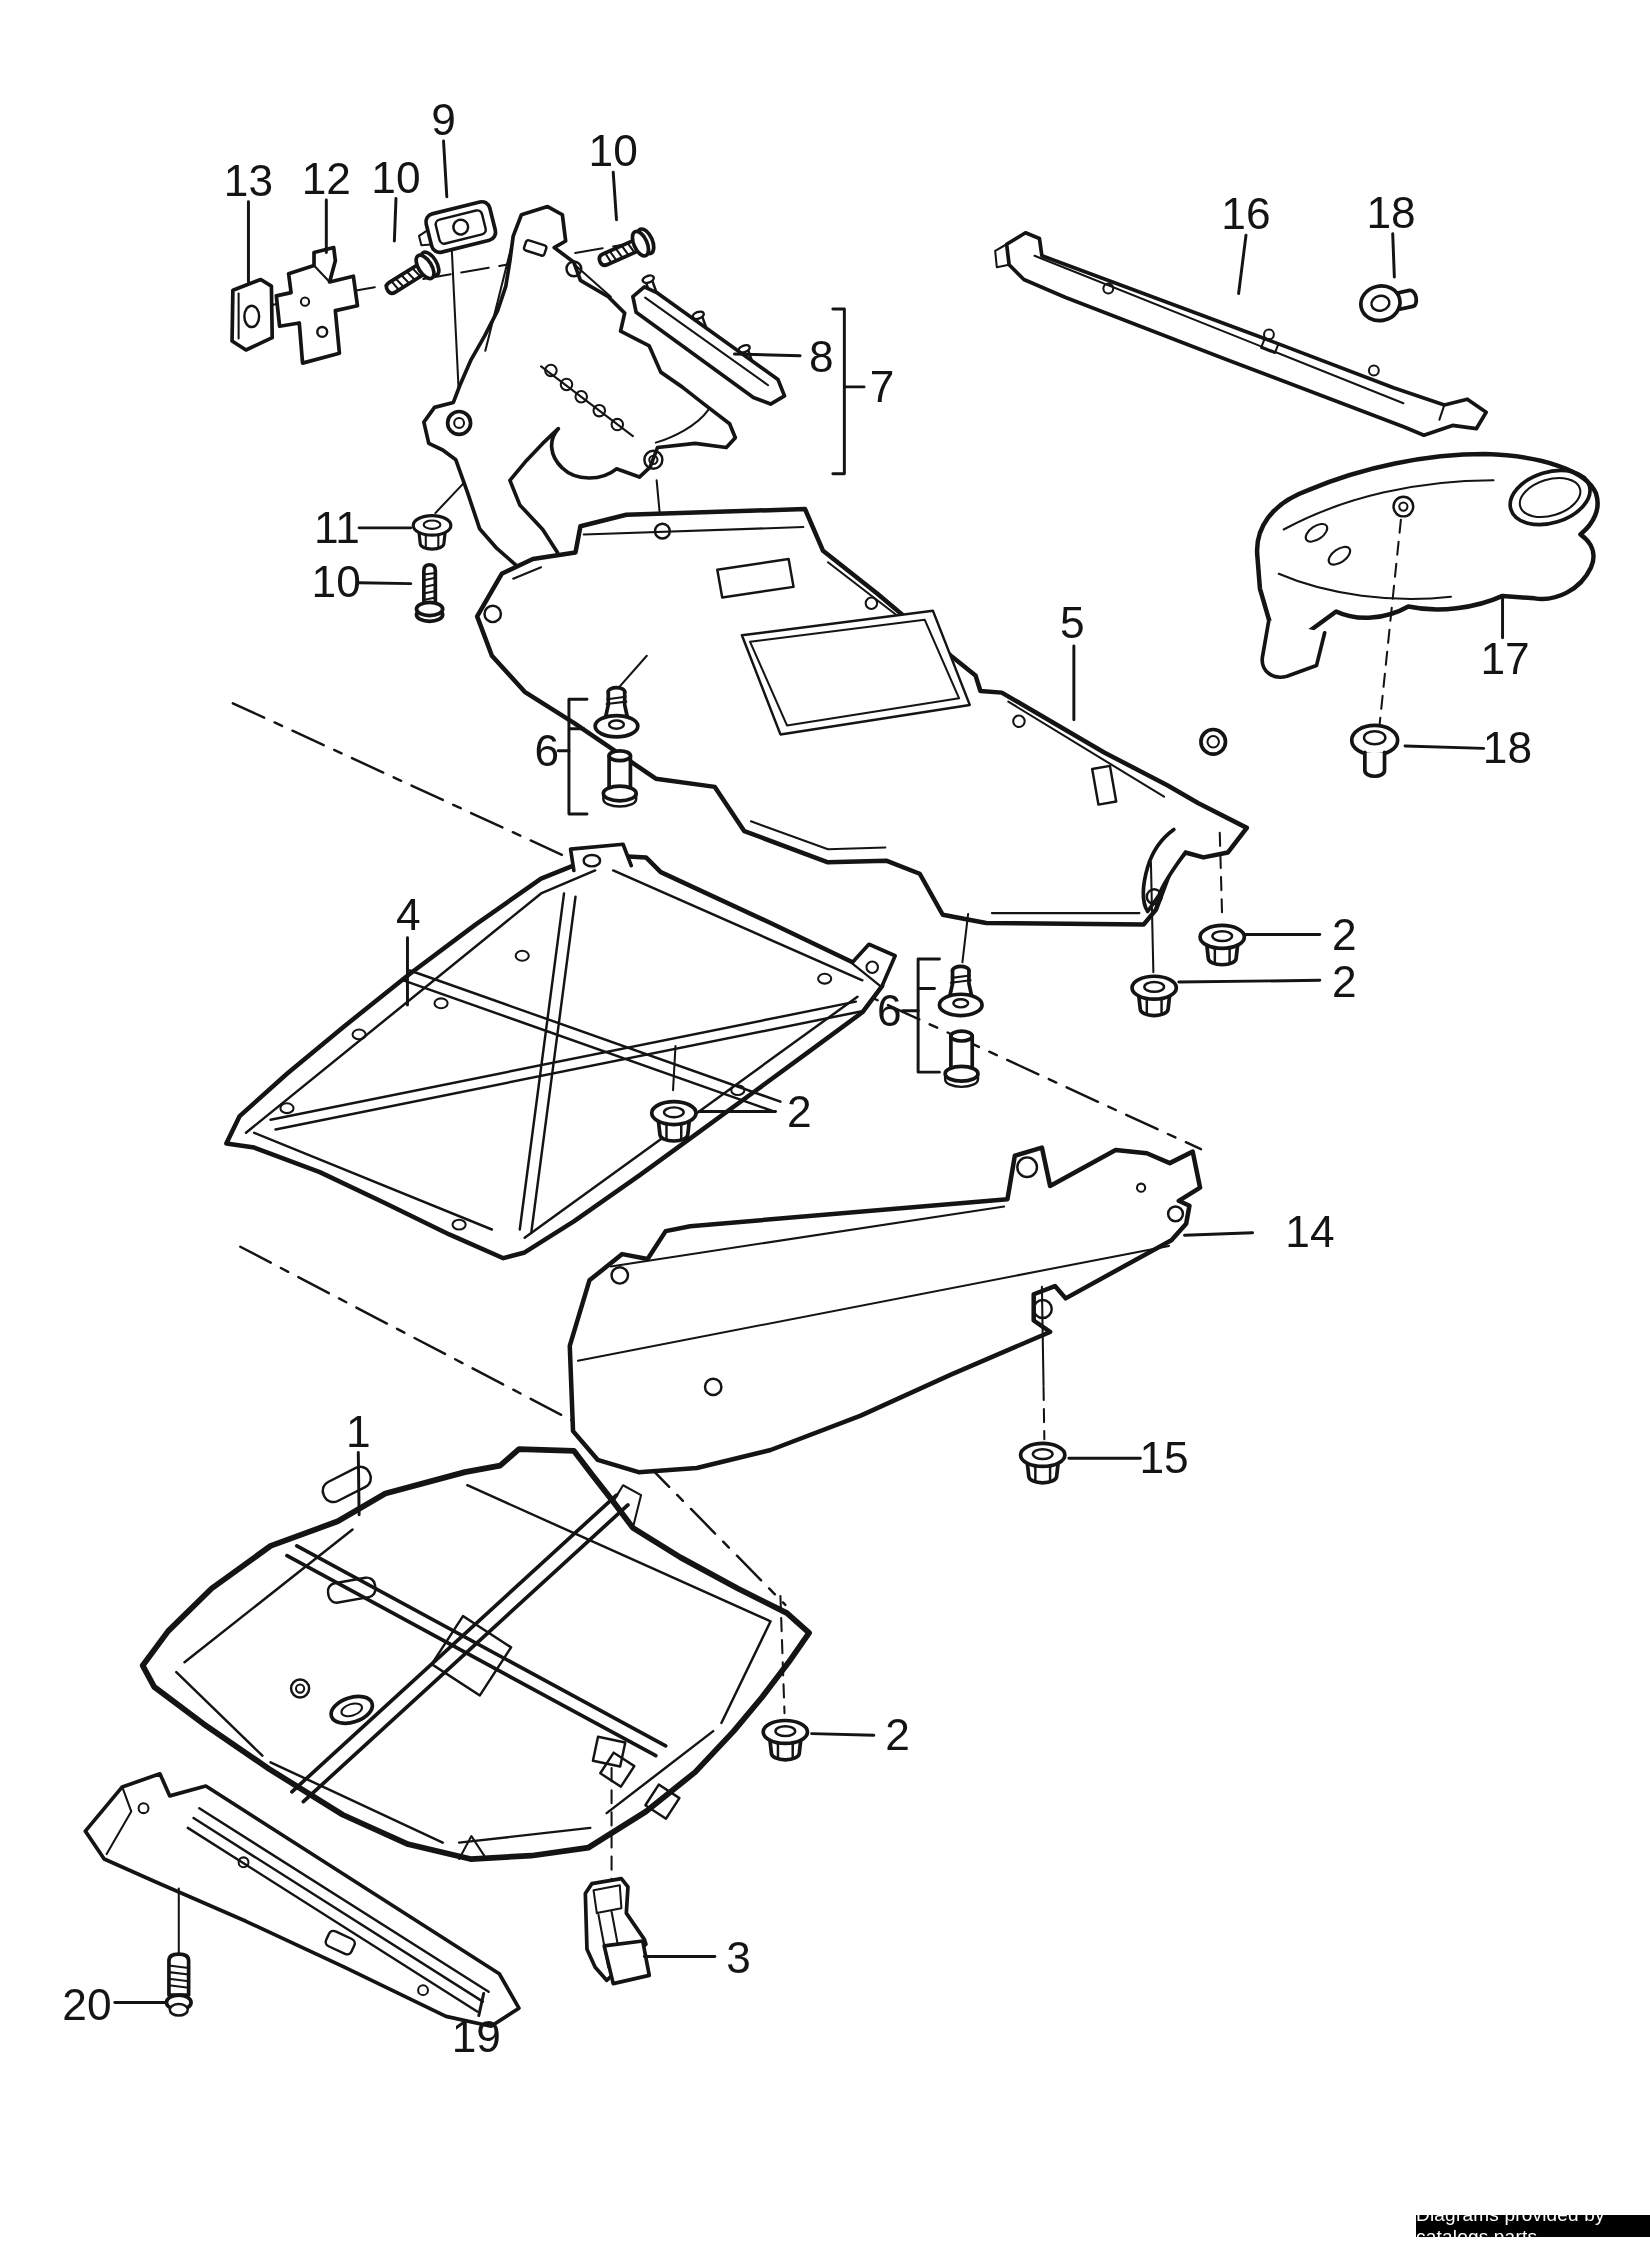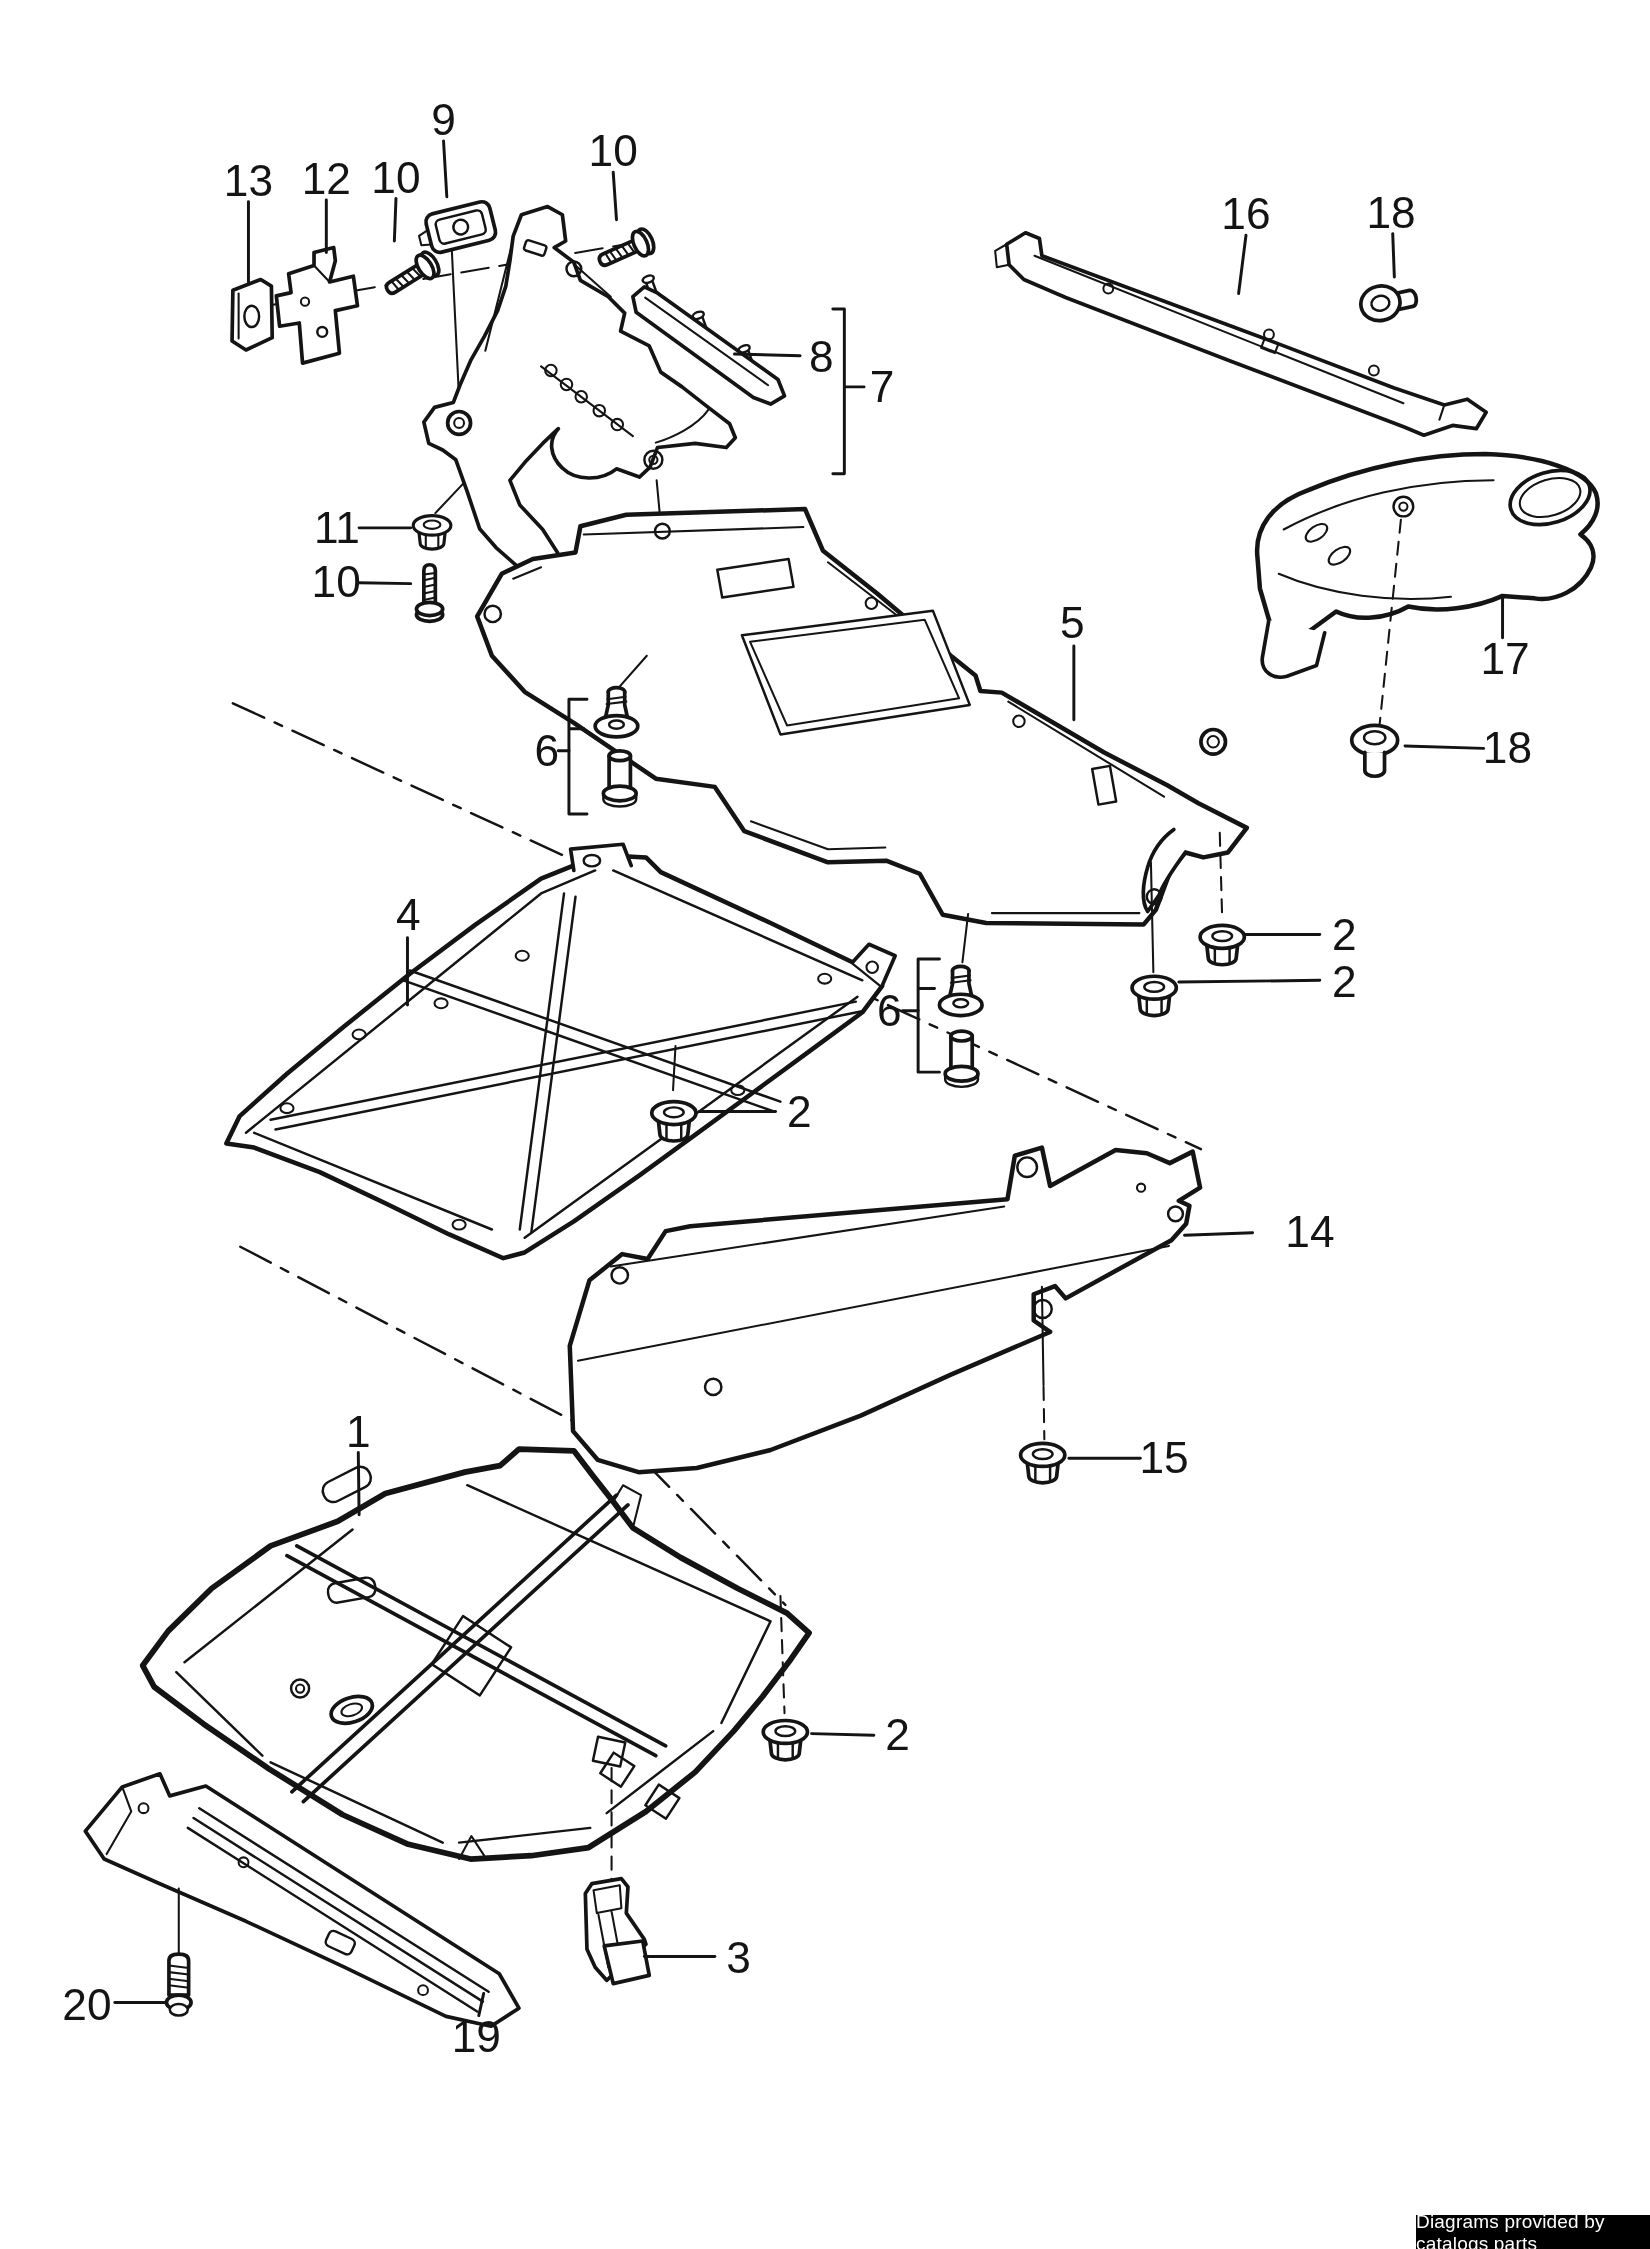--- a/index.html
+++ b/index.html
@@ -343,17 +343,17 @@
         <text x="1095" y="2116" class="callout">2</text>
         <path d="M872 2387 L786 2387" class="leader"></path>
         <text x="901" y="2388" class="callout">3</text>
         <path d="M584 2459 L590 2432" class="leader"></path>
         <text x="581" y="2485" class="callout">19</text>
         <path d="M140 2443 L202 2443" class="leader"></path>
         <text x="106" y="2446" class="callout">20</text>
       </g>
 </svg>
 
-<div class="badge" style="left:1416px;top:2215px;width:234px;height:35px;justify-content:flex-end;">
+<div class="badge" style="left:1416px;top:2215px;width:234px;height:22px;justify-content:flex-end;">
   <span>Diagrams provided by catalogs parts</span>
 </div>
 </div>
 
 
 </body></html>

